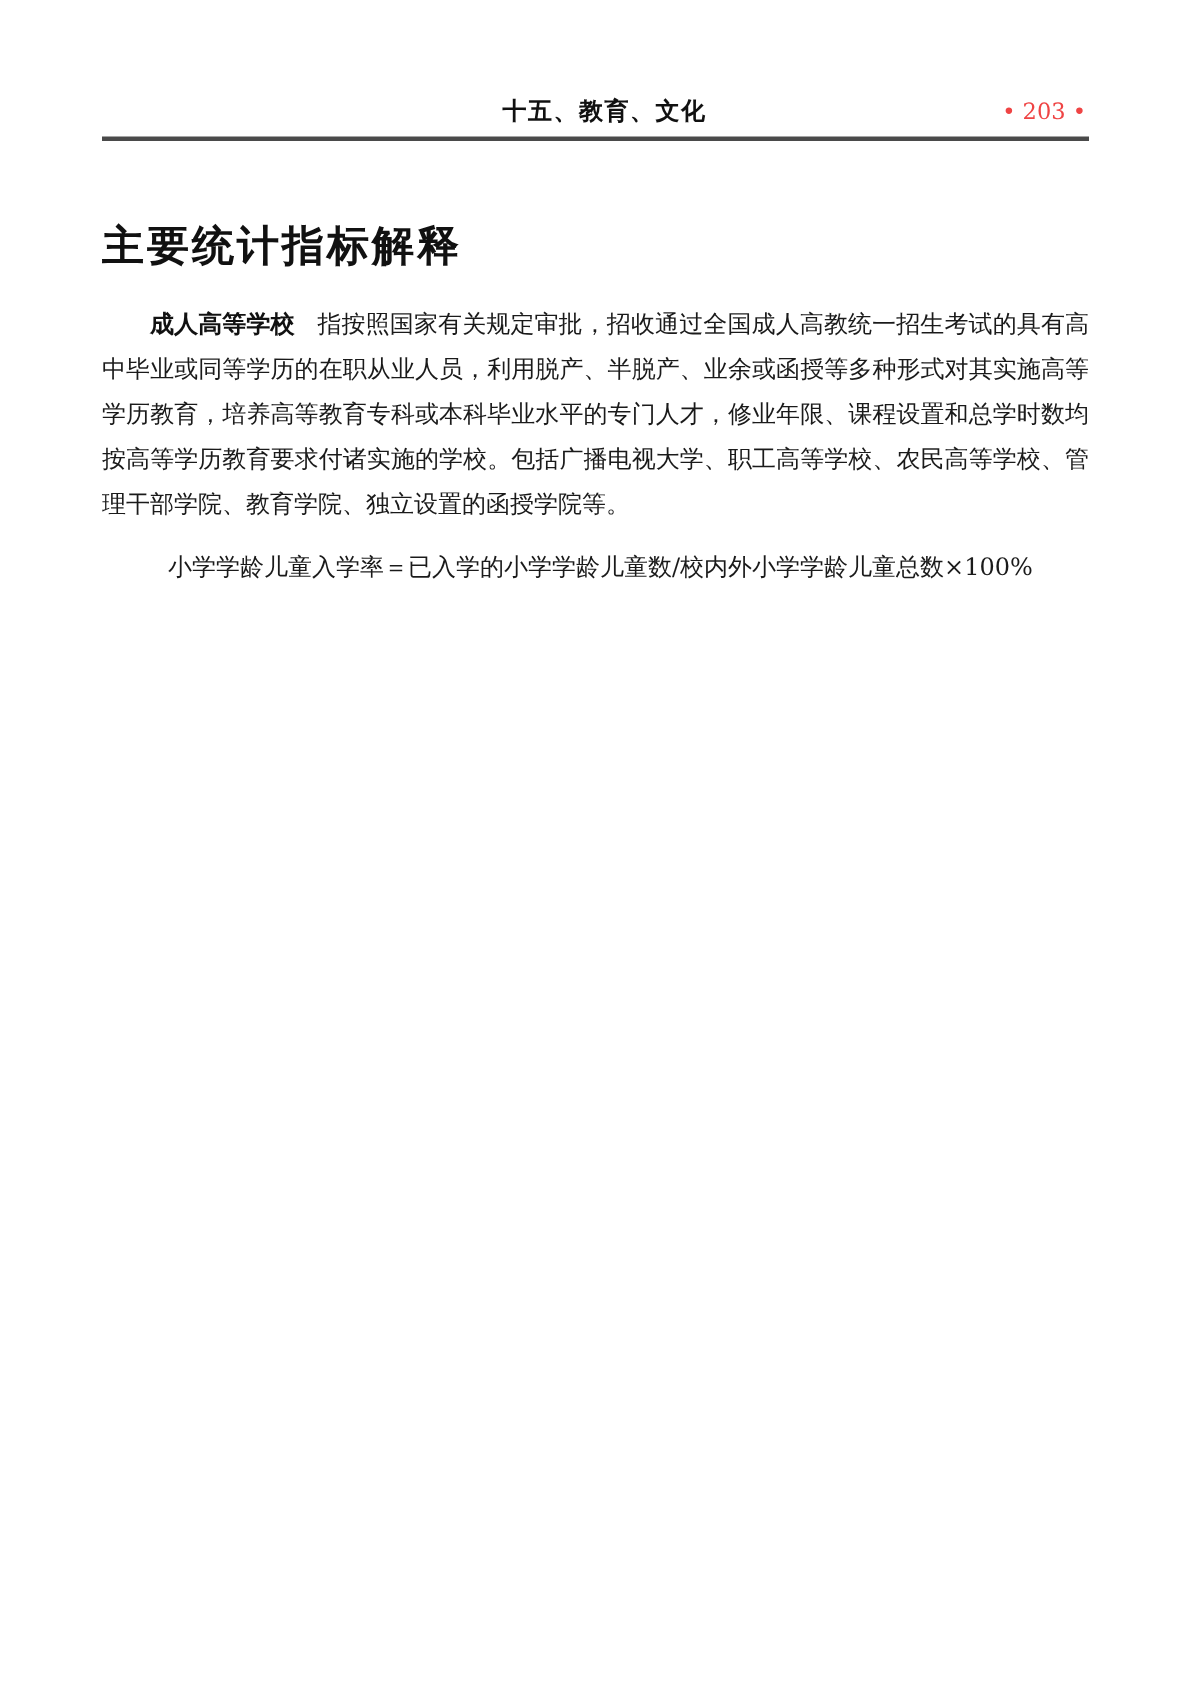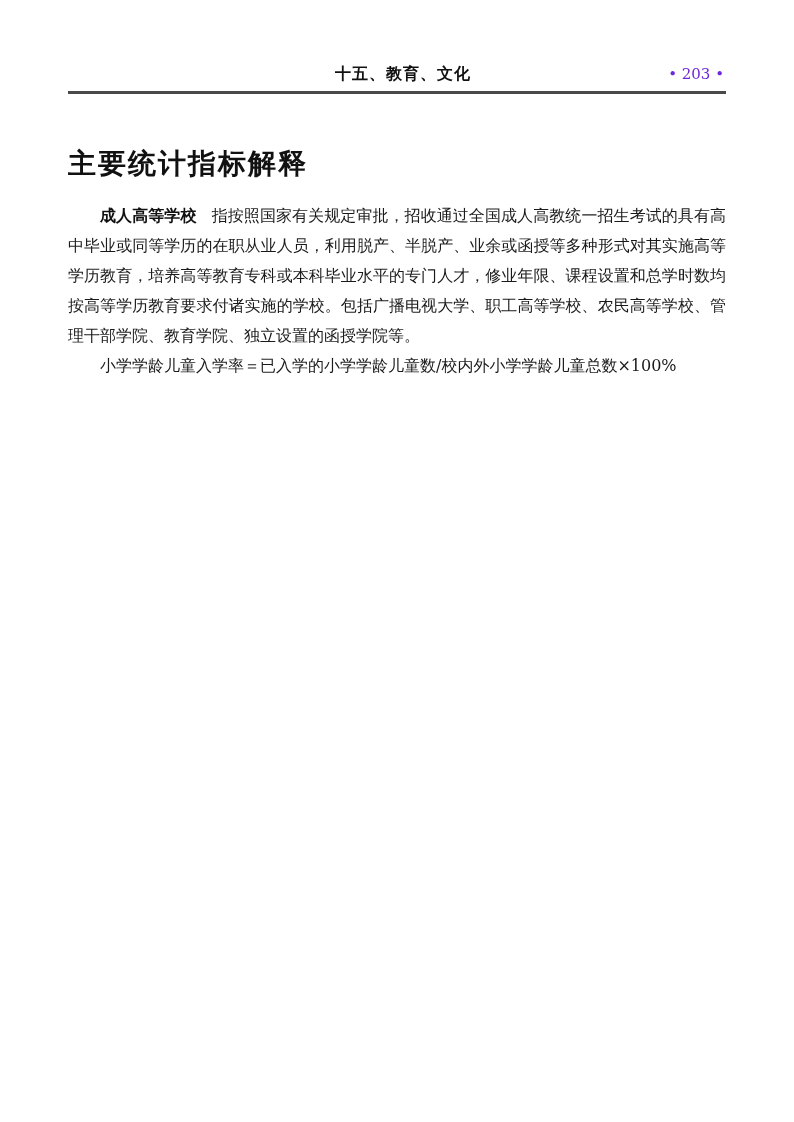--- a/index.html
+++ b/index.html
@@ -36,21 +36,21 @@
     font-size: 16px;
     letter-spacing: 1px;
     color: #111111;
   }
   .header-right {
     position: absolute;
     right: 2px;
     top: 1px;
     font-family: "DejaVu Serif", "Liberation Serif", serif;
     font-size: 15px;
-    color: #6d28d9;
+    color: #ef4444;
   }
   .header-rule {
     margin-top: 5px;
     height: 3px;
     background: #4a4a4a;
     width: 100%;
   }
   .doc-title {
     margin: 53px 0 0 0;
     text-align: left;
@@ -73,21 +73,21 @@
     color: #1a1a1a;
   }
   .term {
     font-family: "DejaVu Sans", "Liberation Sans", sans-serif;
     font-weight: bold;
     color: #111111;
     padding-right: 0.95em;
     margin-top: 36px;
   }
   .formula {
-    margin: 0;
+    margin: 12px;
     font-size: 16px;
     line-height: 30px;
     text-indent: 2em;
     color: #1a1a1a;
   }
 </style>
 </head>
 <body>
 
 <div class="page">

